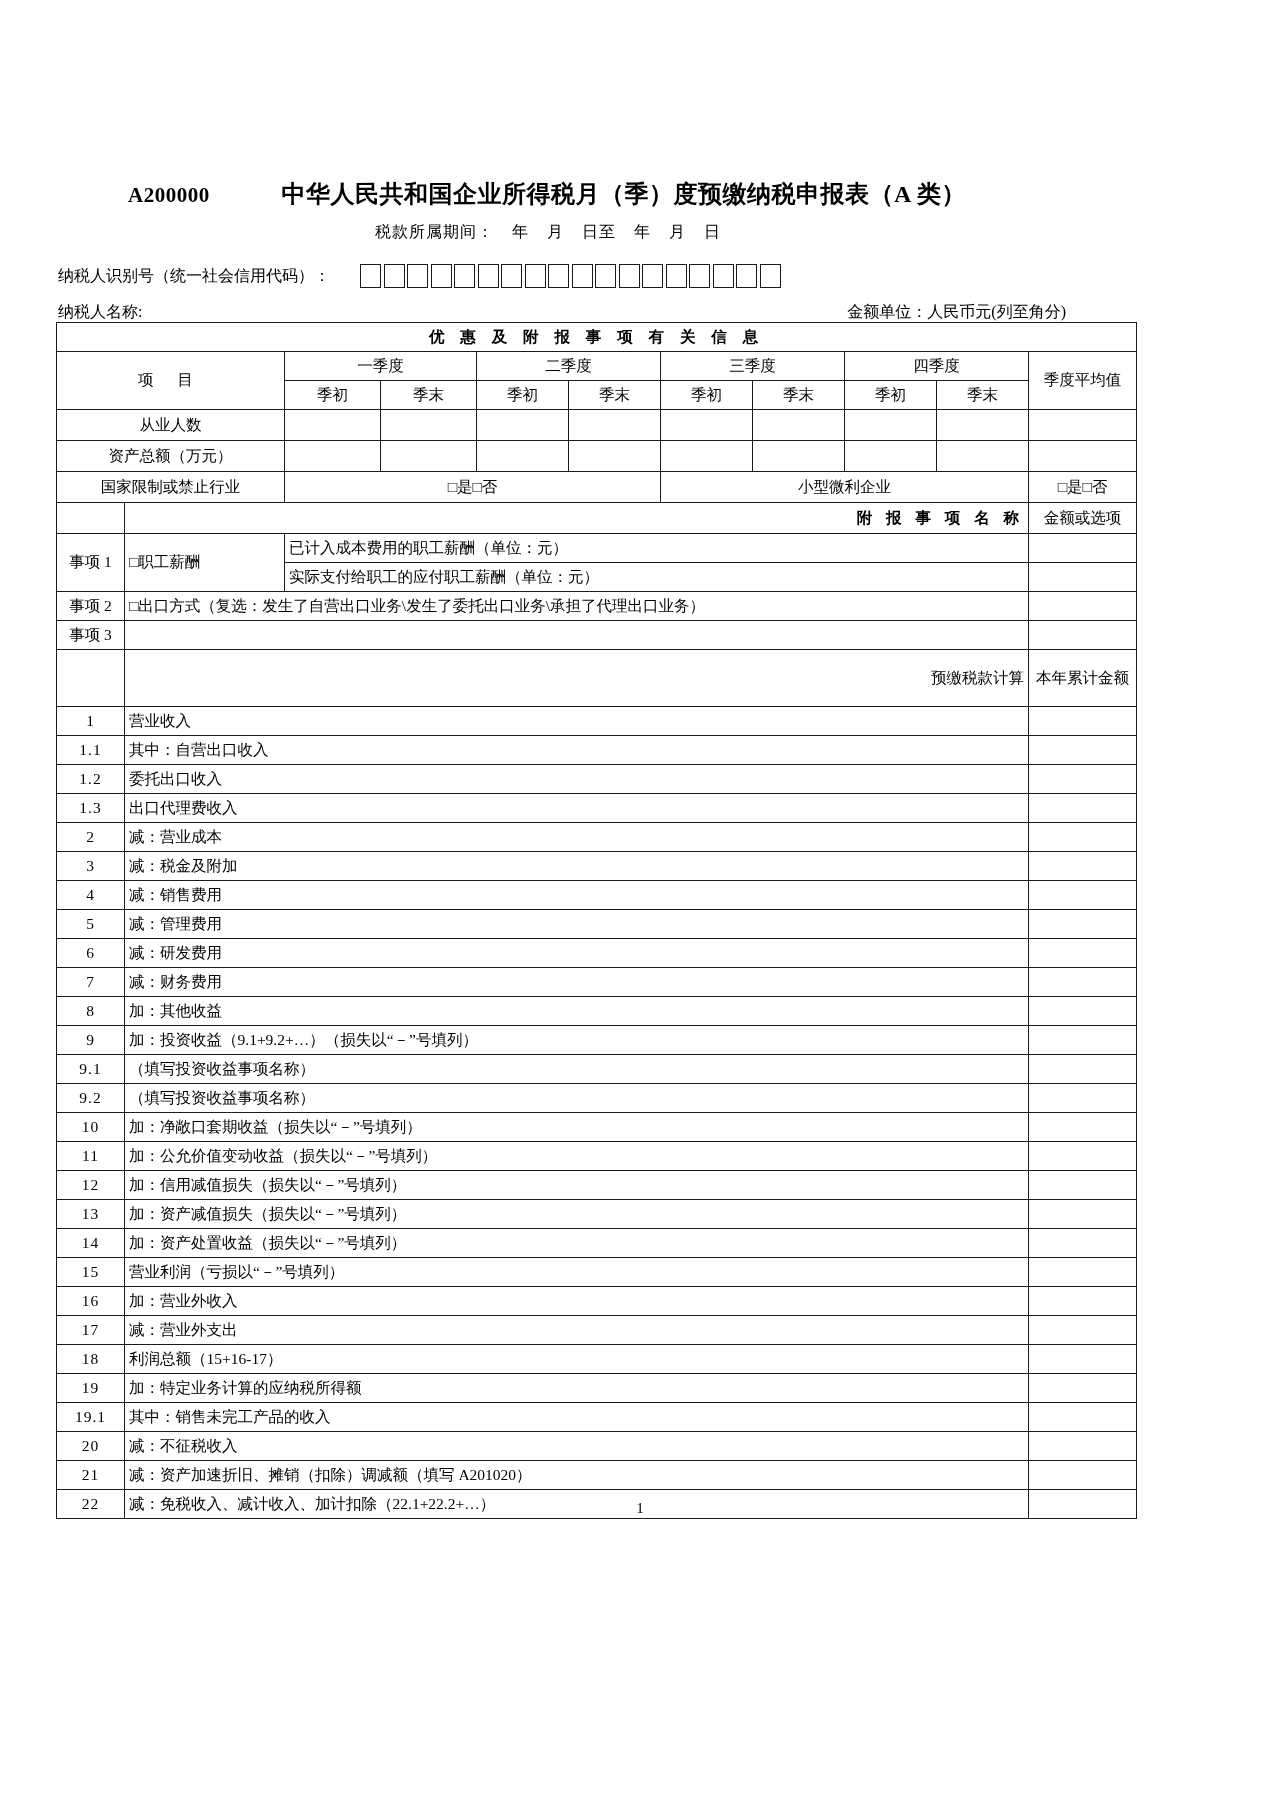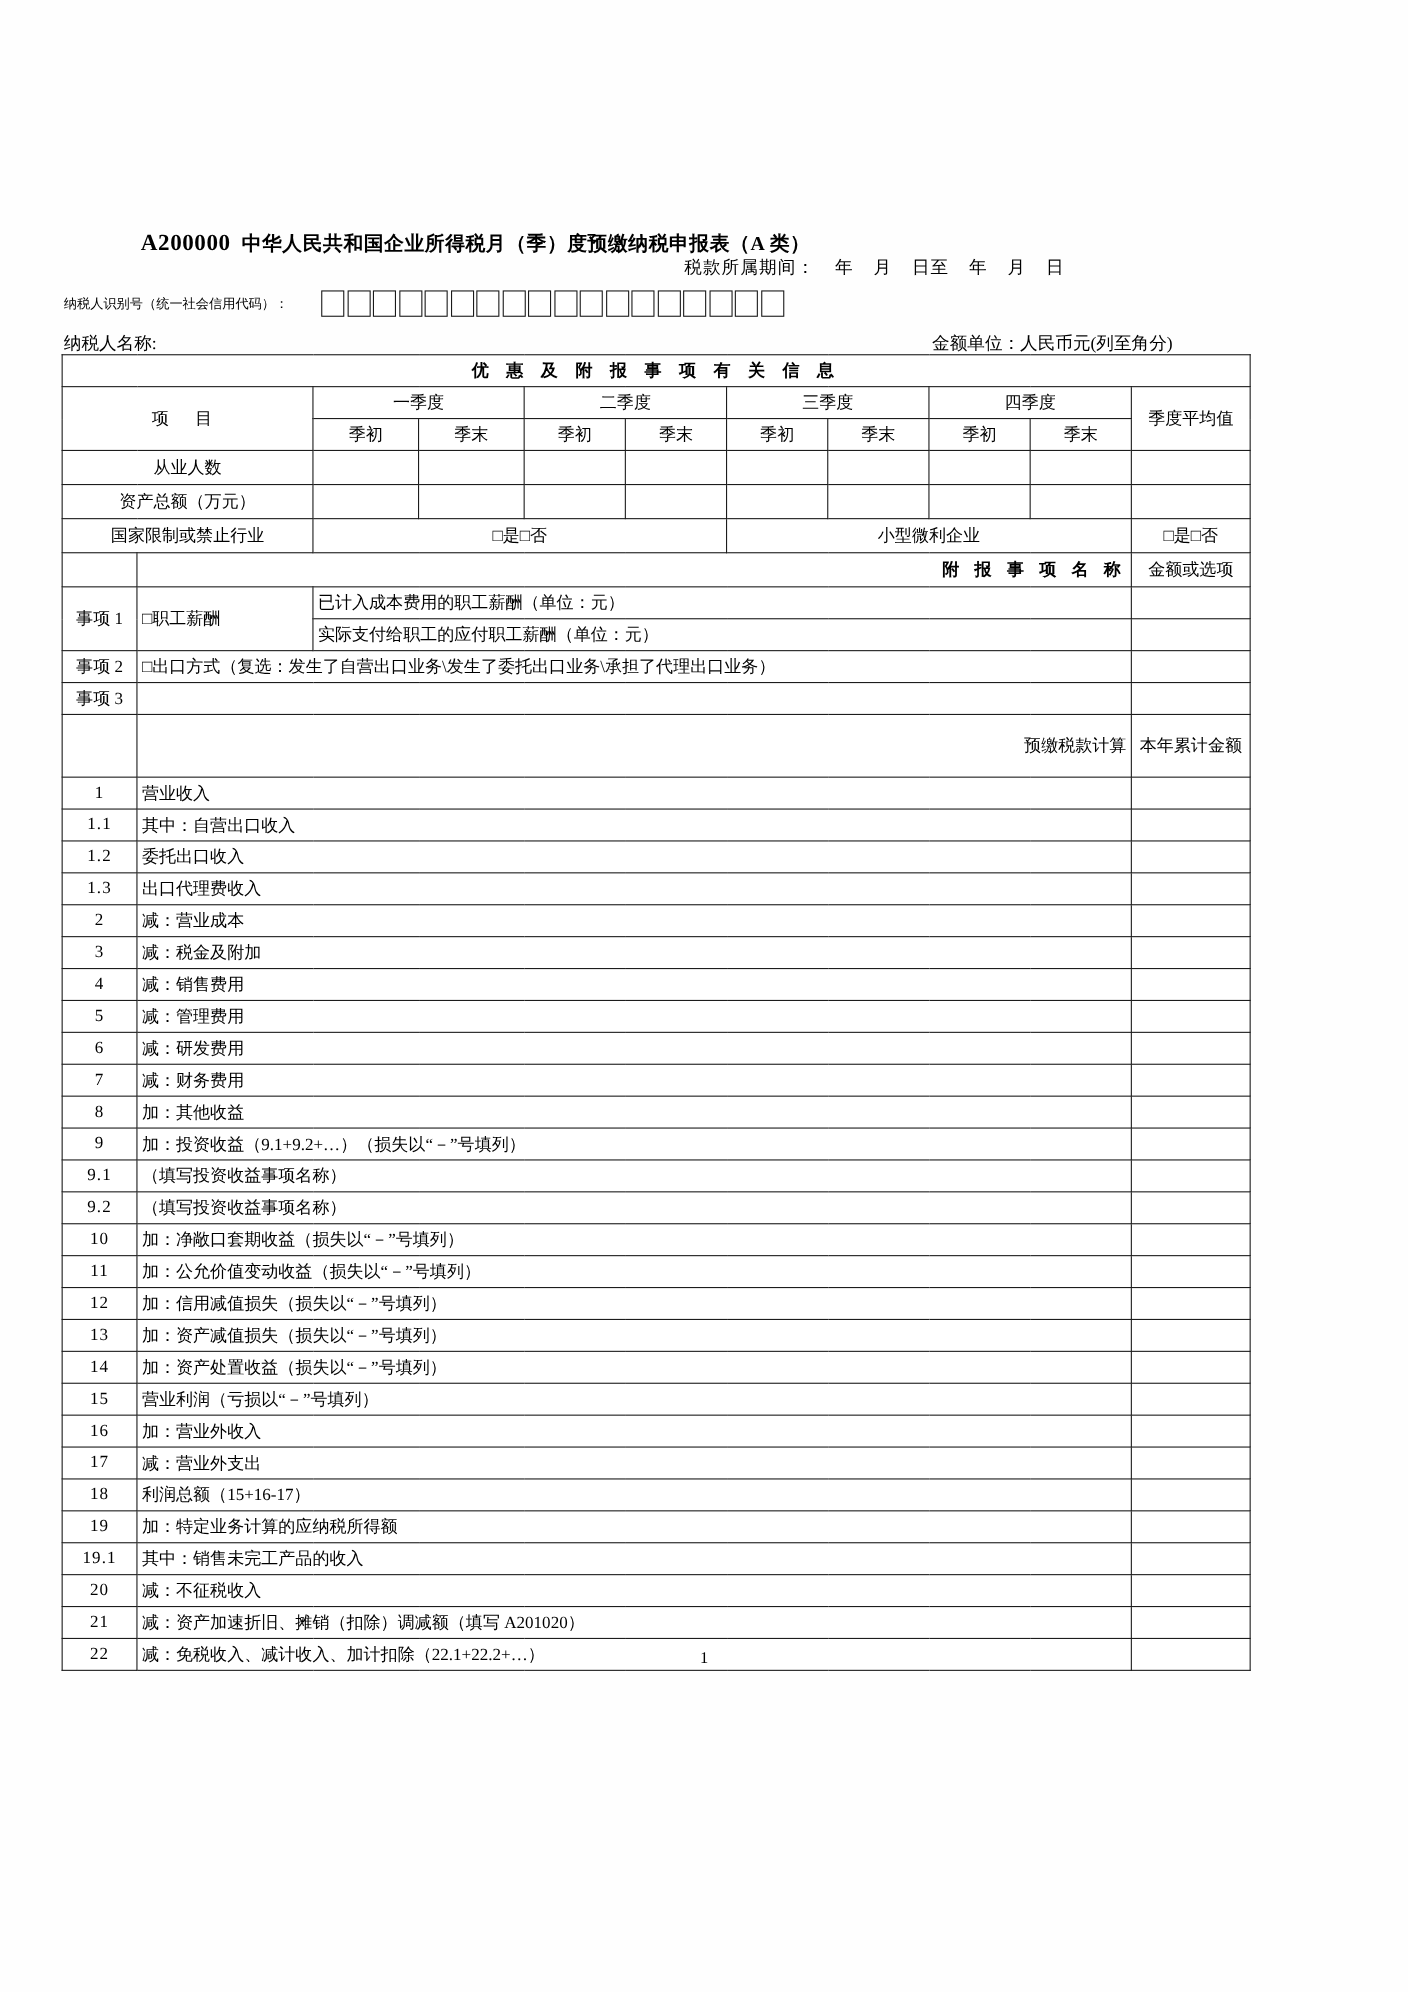--- a/index.html
+++ b/index.html
@@ -35,49 +35,49 @@
     align-items: baseline;
   }
   .form-code {
     font-size: 21px;
     font-weight: bold;
     letter-spacing: 0.5px;
     white-space: nowrap;
   }
   .main-title {
     flex: 1;
-    font-size: 18px;
+    text-align: center;
+    font-size: 24px;
     font-weight: bold;
     letter-spacing: 0.5px;
     white-space: nowrap;
     margin-left: 10px;
     padding-right: 40px;
-    margin-top: 31px;
   }
   .period-row {
-    text-align: right;
+    text-align: center;
     font-size: 16px;
-    margin-top: 0;
+    margin-top: 12px;
     padding-right: 100px;
     letter-spacing: 1px;
     white-space: nowrap;
     font-family: Liberation Mono, monospace;
   }
   .period-row .sp { display:inline-block; width: 18px; }
 
   .id-row {
     position: absolute;
     left: -70px;
     top: 86px;
     width: 1010px;
     display: flex;
     align-items: center;
   }
   .id-label {
-    font-size: 12px;
+    font-size: 16px;
     white-space: nowrap;
   }
   .id-boxes {
     display: flex;
     margin-left: 30px;
   }
   .id-box {
     width: 21px;
     height: 24px;
     border: 1.6px solid #1a1a1a;

